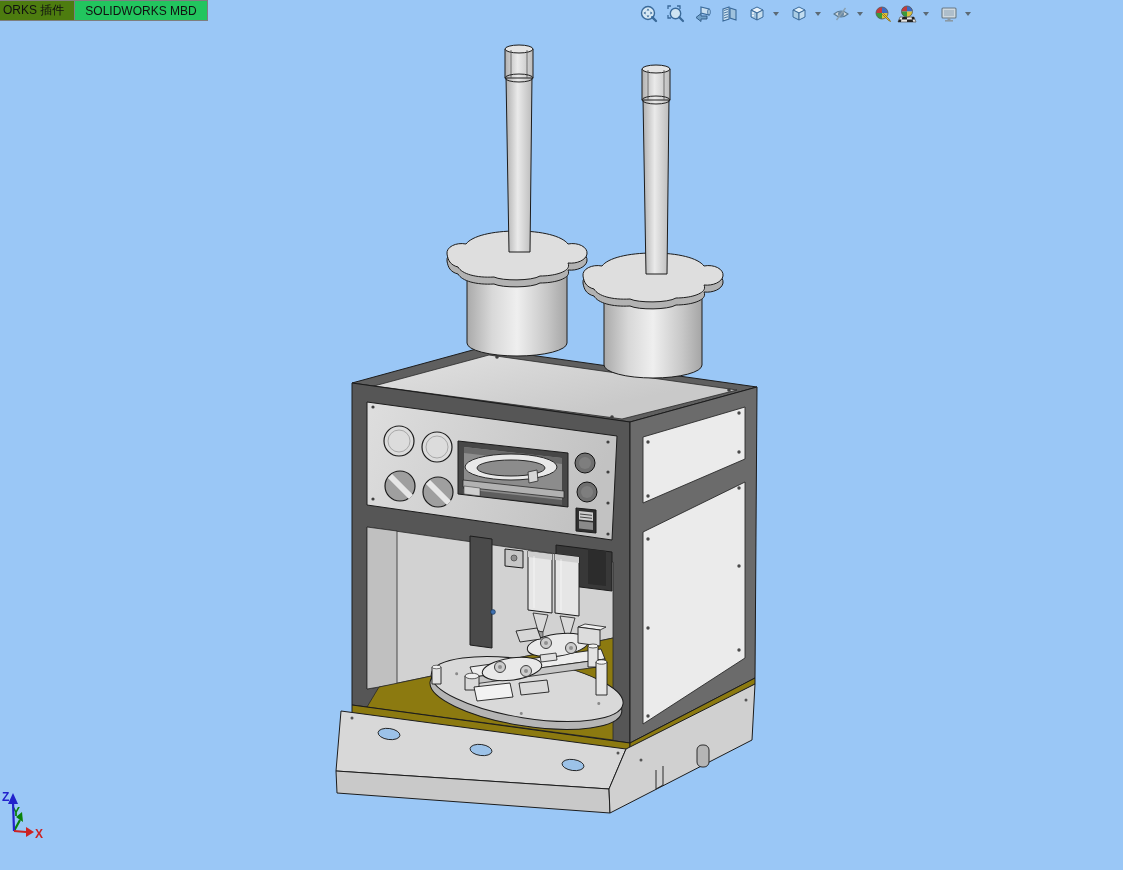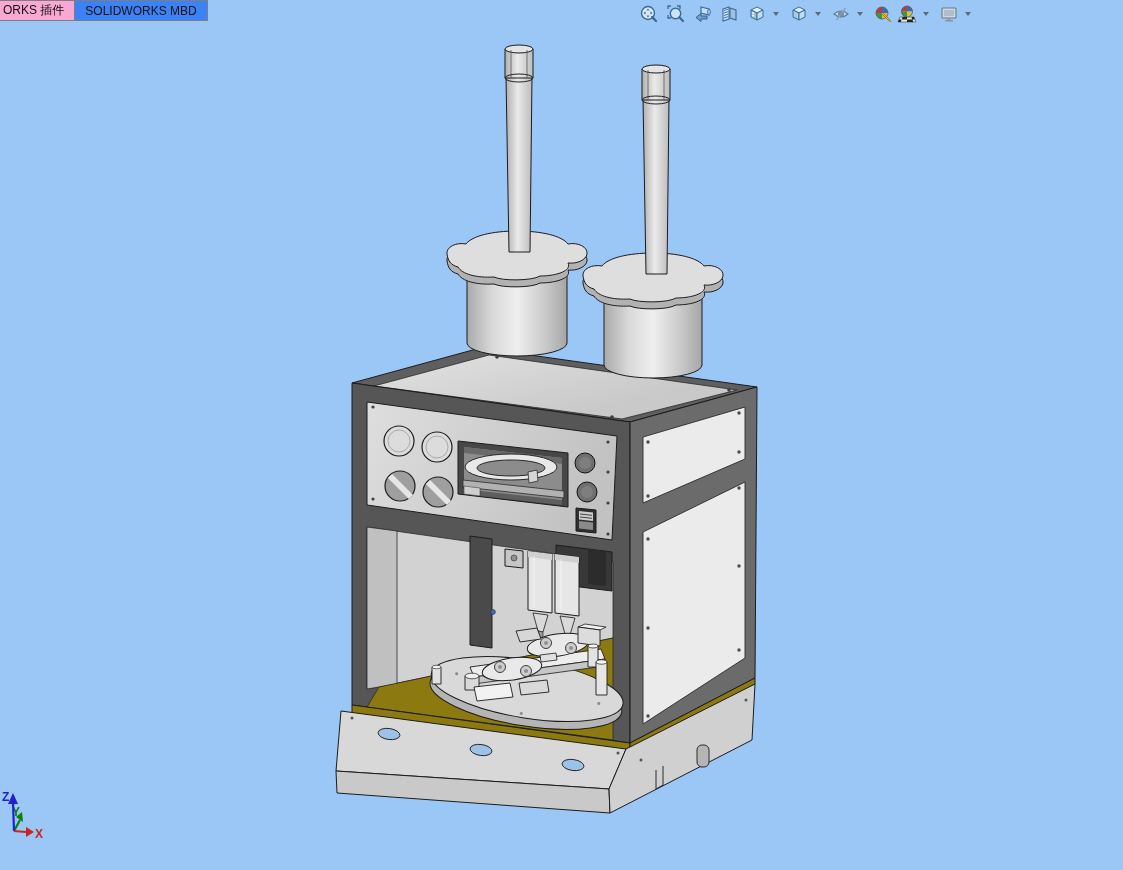--- a/index.html
+++ b/index.html
@@ -8,26 +8,26 @@
     background:var(--bg,#9ac7f6);
     font-family:"Liberation Sans","DejaVu Sans",sans-serif;
   }
   .screen{position:absolute;inset:0;}
   svg.graphics{position:absolute;left:0;top:0;}
   
   .tab-bar{
     position:absolute;left:0;top:0;display:flex;height:21px;z-index:5;
   }
   .tab{
-    background:#f9a8d4;border:1px solid #7e7e7e;border-left:none;
+    background:#4d7c0f;border:1px solid #7e7e7e;border-left:none;
     display:flex;align-items:center;padding:0 10px;font-size:12px;color:#111;
     box-sizing:border-box;height:21px;white-space:nowrap;
   }
   .tab.first{padding-left:3px;}
-  .tab + .tab{border-left:1px solid #7e7e7e;margin-left:-1px;background:#3b82f6;}
+  .tab + .tab{border-left:1px solid #7e7e7e;margin-left:-1px;background:#22c55e;}
   
   .hud{
     position:absolute;left:638px;top:3px;display:flex;align-items:center;z-index:5;
   }
   .hud-btn{
     width:22px;height:22px;display:flex;align-items:center;justify-content:center;
     margin-right:5px;border-radius:2px;
   }
   .hud-dd{
     width:12px;height:22px;display:flex;align-items:center;justify-content:center;

